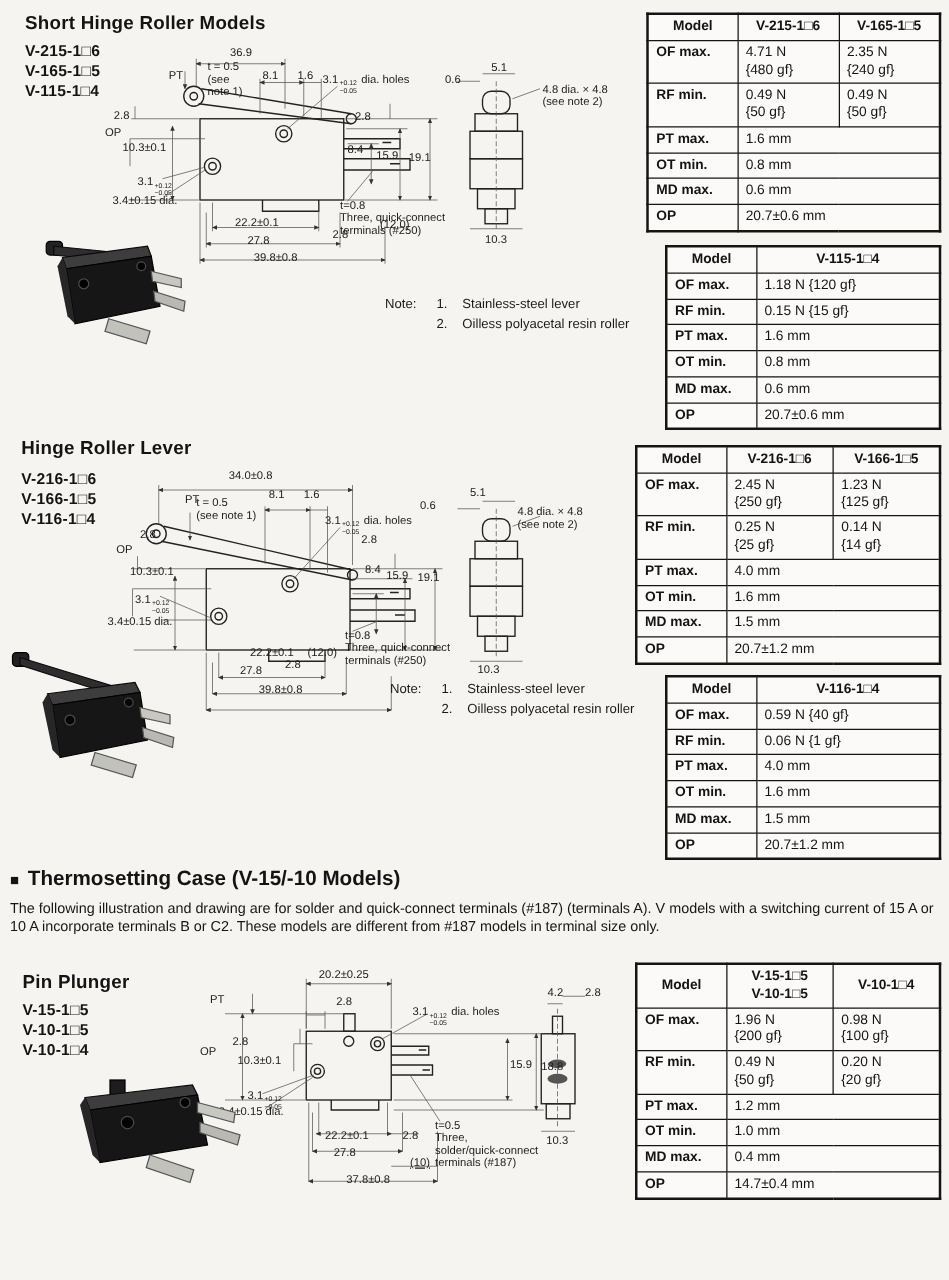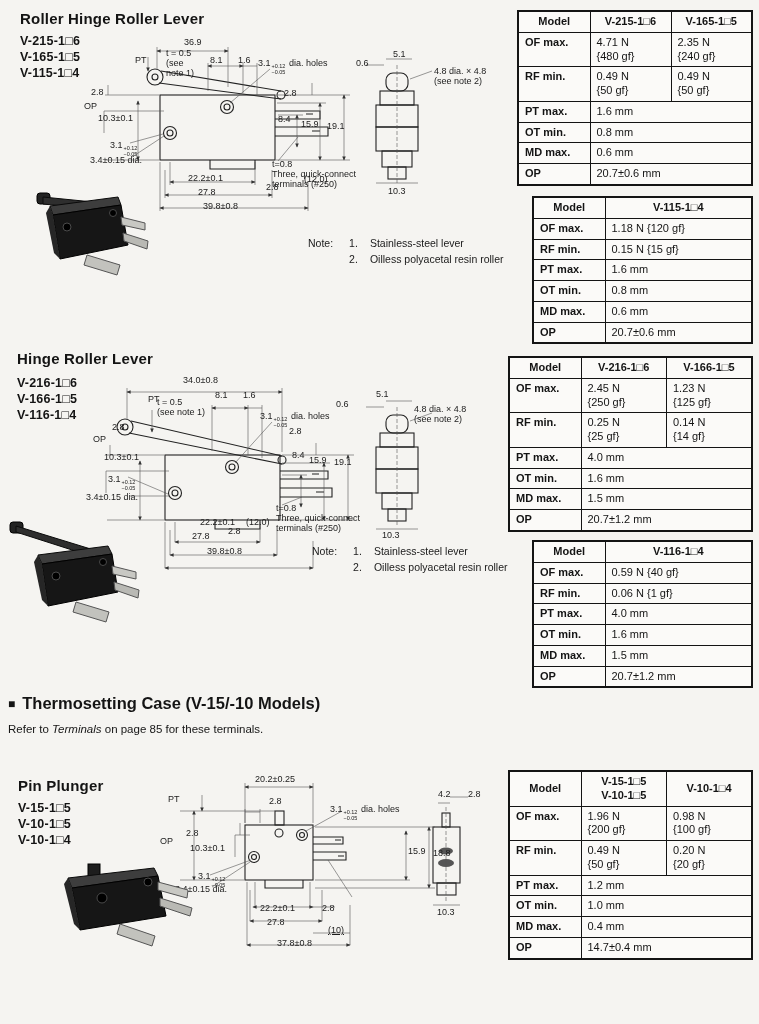--- a/index.html
+++ b/index.html
@@ -26,21 +26,21 @@
   .thermo-head{position:absolute;font-size:16.5px;font-weight:bold;display:flex;align-items:center;gap:7px}
   .thermo-head .bullet{font-size:12px;line-height:1}
   .thermo-body{position:absolute;font-size:11.5px;line-height:1.33;color:#161616}
   .thermo-body p{margin:0}
   .thermo-body .refer{margin-top:2px}
   .thermo-body .it{font-style:italic}
 </style>
 </head>
 <body>
 
-<h2 class="abs sec-title" style="left:20px;top:10px">Roller Hinge Roller Lever</h2>
+<h2 class="abs sec-title" style="left:20px;top:10px">Short Hinge Roller Models</h2>
 
 <div class="abs models" style="left:20px;top:33px">
   <div>V-215-1□6</div>
   <div>V-165-1□5</div>
   <div>V-115-1□4</div>
 </div>
 
 <div class="drawing" style="left:60px;top:35px;width:450px;height:185px">
   <svg width="450" height="185" viewBox="0 0 450 185">
     <defs>
@@ -439,21 +439,21 @@
       </tbody>
     </table>
   </div>
 
 <div class="thermo-head" style="left:8px;top:694px">
   <span class="bullet">■</span>
   <span>Thermosetting Case (V-15/-10 Models)</span>
 </div>
 
 <div class="thermo-body" style="left:8px;top:720px;width:748px">
-  <p class="refer"><span>Refer to </span><span class="it">Terminals</span><span> on page 85 for these terminals.</span></p>
+  <p>The following illustration and drawing are for solder and quick-connect terminals (#187) (terminals A). V models with a switching current of 15 A or 10 A incorporate terminals B or C2. These models are different from #187 models in terminal size only.</p>
 </div>
 
 <h2 class="abs sec-title" style="left:18px;top:777px">Pin Plunger</h2>
 
 <div class="abs models" style="left:18px;top:800px">
   <div>V-15-1□5</div>
   <div>V-10-1□5</div>
   <div>V-10-1□4</div>
 </div>
 
@@ -522,20 +522,24 @@
     <span class="dim" style="left: 258px; top: 81px;">15.9</span>
     <span class="dim" style="left: 283px; top: 83px;">18.8</span>
     <span class="dim" style="left: 288px; top: 24px;">4.2</span>
     <span class="dim" style="left: 318px; top: 24px;">2.8</span>
     <span class="dim" style="left: 287px; top: 142px;">10.3</span>
     <span class="dim" style="left: 110px; top: 138px;">22.2±0.1</span>
     <span class="dim" style="left: 172px; top: 138px;">2.8</span>
     <span class="dim" style="left: 117px; top: 152px;">27.8</span>
     <span class="dim" style="left: 178px; top: 160px; text-decoration: underline;">(10)</span>
     <span class="dim" style="left: 127px; top: 173px;">37.8±0.8</span>
+    <span class="dim" style="left: 198px; top: 130px;">t=0.5
+Three,
+solder/quick-connect
+terminals (#187)</span>
   </div>
 
 <div class="photo" style="left:50px;top:850px;width:150px;height:115px">
   <svg width="150" height="115" viewBox="0 0 150 115">
     <rect x="38" y="14" width="12" height="12" fill="#1d1d1d" stroke="#000"></rect>
     <polygon points="18,28 104,18 108,26 22,38" fill="#3d3d3d" stroke="#0a0a0a"></polygon>
     <polygon points="22,38 108,26 116,66 30,80" fill="#161616" stroke="#000"></polygon>
     <polygon points="18,28 22,38 30,80 24,74 14,34" fill="#262626"></polygon>
     <polygon points="108,32 138,40 137,48 108,40" fill="#c8c8c3" stroke="#555"></polygon>
     <polygon points="110,48 142,58 140,66 110,56" fill="#b9b9b4" stroke="#555"></polygon>

